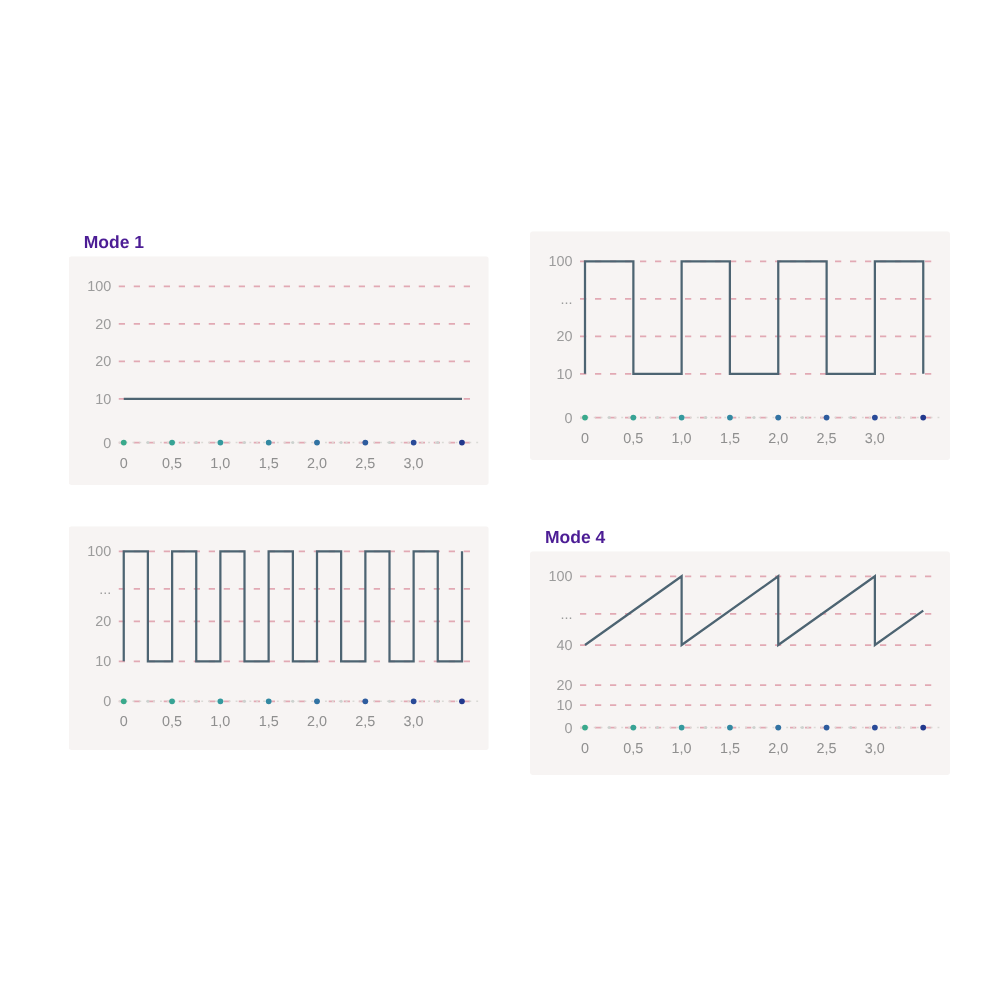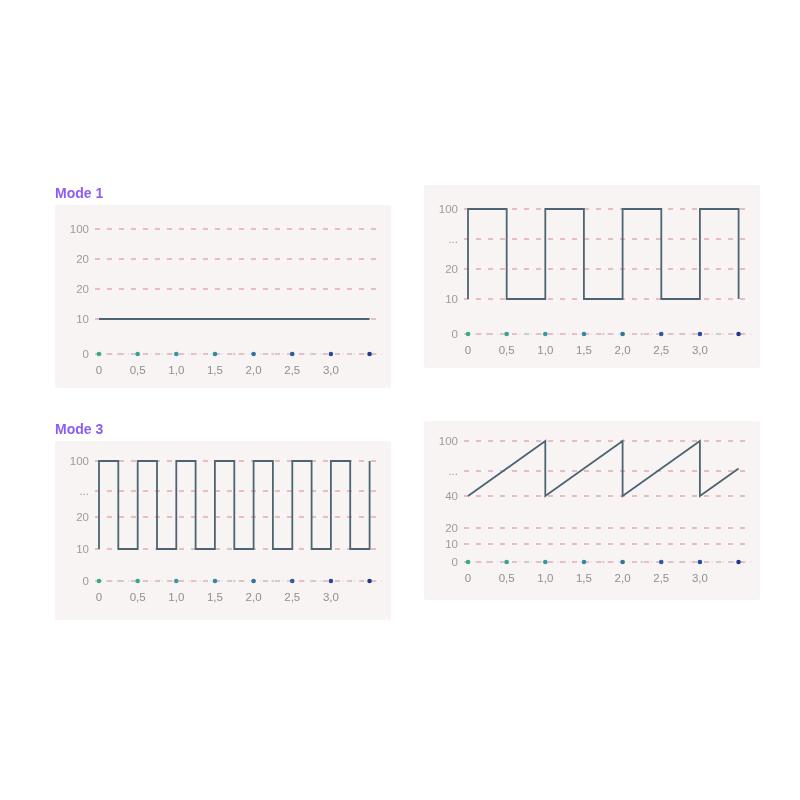--- a/index.html
+++ b/index.html
@@ -8,22 +8,22 @@
     font-family:"Liberation Sans", sans-serif;
     position:relative;overflow:hidden;
   }
   .charts-grid{
     position:absolute;left:55px;top:185px;
     display:grid;grid-template-columns:336px 336px;
     column-gap:33px;row-gap:33px;
   }
   .chart-block{display:flex;flex-direction:column;}
   .chart-title{
-    font-size:14px;font-weight:700;color:#8b5cf6;
-    margin:0 0 4px 0;line-height:16px;
+    font-size:14px;font-weight:700;color:#4c1d95;
+    margin:0 0 4px 12px;line-height:16px;
   }
   .chart-panel{border-radius:2px;display:block;}
   svg text{font-family:"Liberation Sans", sans-serif;}
 </style>
 </head>
 <body>
 
 <div class="charts-grid">
   <div class="chart-block">
     <div class="chart-title">Mode 1</div>
@@ -98,21 +98,20 @@
         <text x="82.65" y="169" text-anchor="middle" font-size="11.5" fill="#8f8f8f">0,5</text>
         <text x="121.3" y="169" text-anchor="middle" font-size="11.5" fill="#8f8f8f">1,0</text>
         <text x="159.95" y="169" text-anchor="middle" font-size="11.5" fill="#8f8f8f">1,5</text>
         <text x="198.6" y="169" text-anchor="middle" font-size="11.5" fill="#8f8f8f">2,0</text>
         <text x="237.25" y="169" text-anchor="middle" font-size="11.5" fill="#8f8f8f">2,5</text>
         <text x="275.9" y="169" text-anchor="middle" font-size="11.5" fill="#8f8f8f">3,0</text>
         <polyline points="44.0,114.0 44.0,24.0 82.7,24.0 82.7,114.0 121.3,114.0 121.3,24.0 159.9,24.0 159.9,114.0 198.6,114.0 198.6,24.0 237.3,24.0 237.3,114.0 275.9,114.0 275.9,24.0 314.6,24.0 314.6,114.0" fill="none" stroke="#4d6472" stroke-width="1.8" stroke-linejoin="miter" stroke-linecap="butt"></polyline>
       </svg>
   </div>
   <div class="chart-block">
-    <div class="chart-title">Mode 3</div>
     <svg class="chart-panel chart-svg" width="336" height="179" viewBox="0 0 336 179">
         <rect x="0" y="0" width="336" height="179" rx="2" fill="#f7f4f3"></rect>
         <line x1="40" y1="20" x2="326" y2="20" stroke="#e2a9b4" stroke-width="1.4" stroke-dasharray="5 7"></line>
         <text x="34" y="24" text-anchor="end" font-size="11.5" fill="#9c9c9c">100</text>
         <line x1="40" y1="50" x2="326" y2="50" stroke="#e2a9b4" stroke-width="1.4" stroke-dasharray="5 7"></line>
         <text x="34" y="54" text-anchor="end" font-size="11.5" fill="#9c9c9c">...</text>
         <line x1="40" y1="76" x2="326" y2="76" stroke="#e2a9b4" stroke-width="1.4" stroke-dasharray="5 7"></line>
         <text x="34" y="80" text-anchor="end" font-size="11.5" fill="#9c9c9c">20</text>
         <line x1="40" y1="108" x2="326" y2="108" stroke="#e2a9b4" stroke-width="1.4" stroke-dasharray="5 7"></line>
         <text x="34" y="112" text-anchor="end" font-size="11.5" fill="#9c9c9c">10</text>
@@ -138,20 +137,21 @@
         <text x="82.65" y="160" text-anchor="middle" font-size="11.5" fill="#8f8f8f">0,5</text>
         <text x="121.3" y="160" text-anchor="middle" font-size="11.5" fill="#8f8f8f">1,0</text>
         <text x="159.95" y="160" text-anchor="middle" font-size="11.5" fill="#8f8f8f">1,5</text>
         <text x="198.6" y="160" text-anchor="middle" font-size="11.5" fill="#8f8f8f">2,0</text>
         <text x="237.25" y="160" text-anchor="middle" font-size="11.5" fill="#8f8f8f">2,5</text>
         <text x="275.9" y="160" text-anchor="middle" font-size="11.5" fill="#8f8f8f">3,0</text>
         <polyline points="44.0,108.0 44.0,20.0 63.3,20.0 63.3,108.0 82.7,108.0 82.7,20.0 102.0,20.0 102.0,108.0 121.3,108.0 121.3,20.0 140.6,20.0 140.6,108.0 159.9,108.0 159.9,20.0 179.3,20.0 179.3,108.0 198.6,108.0 198.6,20.0 217.9,20.0 217.9,108.0 237.3,108.0 237.3,20.0 256.6,20.0 256.6,108.0 275.9,108.0 275.9,20.0 295.2,20.0 295.2,108.0 314.6,108.0 314.6,20.0" fill="none" stroke="#4d6472" stroke-width="1.8" stroke-linejoin="miter" stroke-linecap="butt"></polyline>
       </svg>
   </div>
   <div class="chart-block">
+    <div class="chart-title">Mode 4</div>
     <svg class="chart-panel chart-svg" width="336" height="179" viewBox="0 0 336 179">
         <rect x="0" y="0" width="336" height="179" rx="2" fill="#f7f4f3"></rect>
         <line x1="40" y1="20" x2="326" y2="20" stroke="#e2a9b4" stroke-width="1.4" stroke-dasharray="5 7"></line>
         <text x="34" y="24" text-anchor="end" font-size="11.5" fill="#9c9c9c">100</text>
         <line x1="40" y1="50" x2="326" y2="50" stroke="#e2a9b4" stroke-width="1.4" stroke-dasharray="5 7"></line>
         <text x="34" y="54" text-anchor="end" font-size="11.5" fill="#9c9c9c">...</text>
         <line x1="40" y1="75" x2="326" y2="75" stroke="#e2a9b4" stroke-width="1.4" stroke-dasharray="5 7"></line>
         <text x="34" y="79" text-anchor="end" font-size="11.5" fill="#9c9c9c">40</text>
         <line x1="40" y1="107" x2="326" y2="107" stroke="#e2a9b4" stroke-width="1.4" stroke-dasharray="5 7"></line>
         <text x="34" y="111" text-anchor="end" font-size="11.5" fill="#9c9c9c">20</text>

